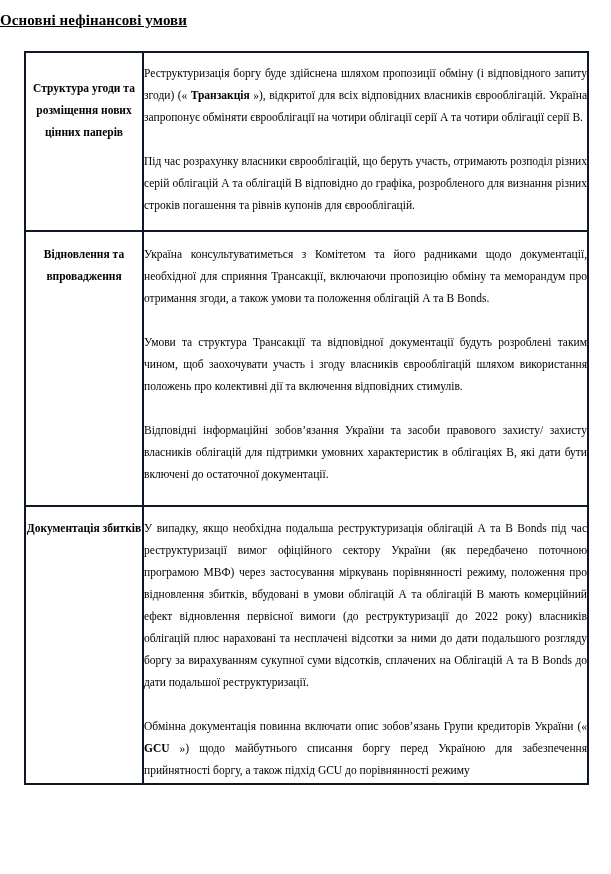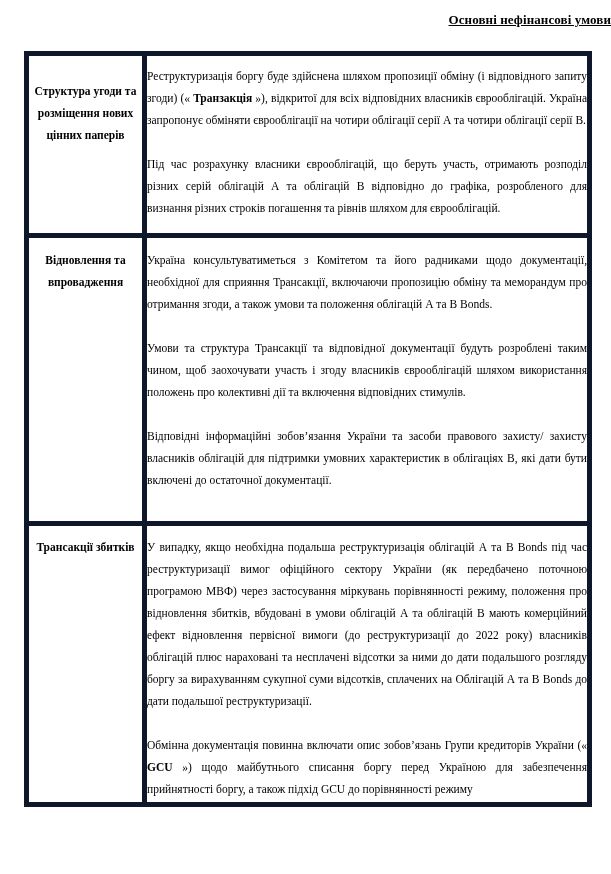--- a/index.html
+++ b/index.html
@@ -14,37 +14,37 @@
     font-family: "Liberation Serif", "DejaVu Serif", serif;
     color: #000000;
   }
   .page {
     position: relative;
     width: 611px;
     height: 874px;
     background: #ffffff;
   }
   .doc-title {
-    text-align: right;
+    text-align: left;
     font-weight: bold;
-    font-size: 13px;
+    font-size: 15px;
     line-height: 16px;
     text-decoration: underline;
     margin: 12px 0 0 0;
     padding: 0;
     letter-spacing: 0.1px;
   }
   .terms-table {
     margin: 23px 0 0 24px;
     width: 563px;
     border-collapse: collapse;
     table-layout: fixed;
   }
   .terms-table td {
-    border: 5px solid #0f172a;
+    border: 2px solid #0f172a;
     vertical-align: top;
     padding: 0;
   }
   .col-label {
     width: 118px;
   }
   .col-body {
     width: 445px;
   }
   .label-cell {
@@ -66,21 +66,21 @@
     text-align: justify;
   }
   .body-cell p:last-child {
     margin-bottom: 0;
   }
   .body-cell p.tail {
     margin-bottom: 0;
   }
   b { font-weight: bold; }
   .row-structure .body-cell { padding-top: 9px; padding-bottom: 14px; }
-  .row-documentation .body-cell { padding-top: 11px; padding-bottom: 30px; }
+  .row-documentation .body-cell { padding-top: 11px; padding-bottom: 20px; }
   .row-recovery .body-cell { padding-top: 10px; padding-bottom: 2px; }
   .row-structure .label-cell { padding-top: 24px; }
   .row-documentation .label-cell { padding-top: 11px; }
   .row-recovery .label-cell { padding-top: 10px; }
 </style>
 </head>
 <body>
 
 <div class="page">
 
@@ -90,35 +90,35 @@
     <colgroup>
       <col class="col-label">
       <col class="col-body">
     </colgroup>
     <tbody>
 
       <tr class="row-structure">
         <td class="label-cell">Структура угоди та розміщення нових цінних паперів</td>
         <td class="body-cell">
           <p>Реструктуризація боргу буде здійснена шляхом пропозиції обміну (і відповідного запиту згоди) (« <b>Транзакція</b> »), відкритої для всіх відповідних власників єврооблігацій. Україна запропонує обміняти єврооблігації на чотири облігації серії А та чотири облігації серії В.</p>
-          <p class="tail">Під час розрахунку власники єврооблігацій, що беруть участь, отримають розподіл різних серій облігацій А та облігацій В відповідно до графіка, розробленого для визнання різних строків погашення та рівнів шляхом для єврооблігацій.</p>
+          <p class="tail">Під час розрахунку власники єврооблігацій, що беруть участь, отримають розподіл різних серій облігацій А та облігацій В відповідно до графіка, розробленого для визнання різних строків погашення та рівнів купонів для єврооблігацій.</p>
         </td>
       </tr>
 
       <tr class="row-documentation">
         <td class="label-cell">Відновлення та впровадження</td>
         <td class="body-cell">
           <p>Україна консультуватиметься з Комітетом та його радниками щодо документації, необхідної для сприяння Трансакції, включаючи пропозицію обміну та меморандум про отримання згоди, а також умови та положення облігацій А та В Bonds.</p>
           <p>Умови та структура Трансакції та відповідної документації будуть розроблені таким чином, щоб заохочувати участь і згоду власників єврооблігацій шляхом використання положень про колективні дії та включення відповідних стимулів.</p>
           <p class="tail">Відповідні інформаційні зобов’язання України та засоби правового захисту/ захисту власників облігацій для підтримки умовних характеристик в облігаціях В, які дати бути включені до остаточної документації.</p>
         </td>
       </tr>
 
       <tr class="row-recovery">
-        <td class="label-cell">Трансакції збитків</td>
+        <td class="label-cell">Документація збитків</td>
         <td class="body-cell">
           <p>У випадку, якщо необхідна подальша реструктуризація облігацій А та В Bonds під час реструктуризації вимог офіційного сектору України (як передбачено поточною програмою МВФ) через застосування міркувань порівнянності режиму, положення про відновлення збитків, вбудовані в умови облігацій А та облігацій В мають комерційний ефект відновлення первісної вимоги (до реструктуризації до 2022 року) власників облігацій плюс нараховані та несплачені відсотки за ними до дати подальшого розгляду боргу за вирахуванням сукупної суми відсотків, сплачених на Облігацій А та В Bonds до дати подальшої реструктуризації.</p>
           <p class="tail">Обмінна документація повинна включати опис зобов’язань Групи кредиторів України (« <b>GCU</b> ») щодо майбутнього списання боргу перед Україною для забезпечення прийнятності боргу, а також підхід GCU до порівнянності режиму</p>
         </td>
       </tr>
 
     </tbody>
   </table>
 
 </div>

